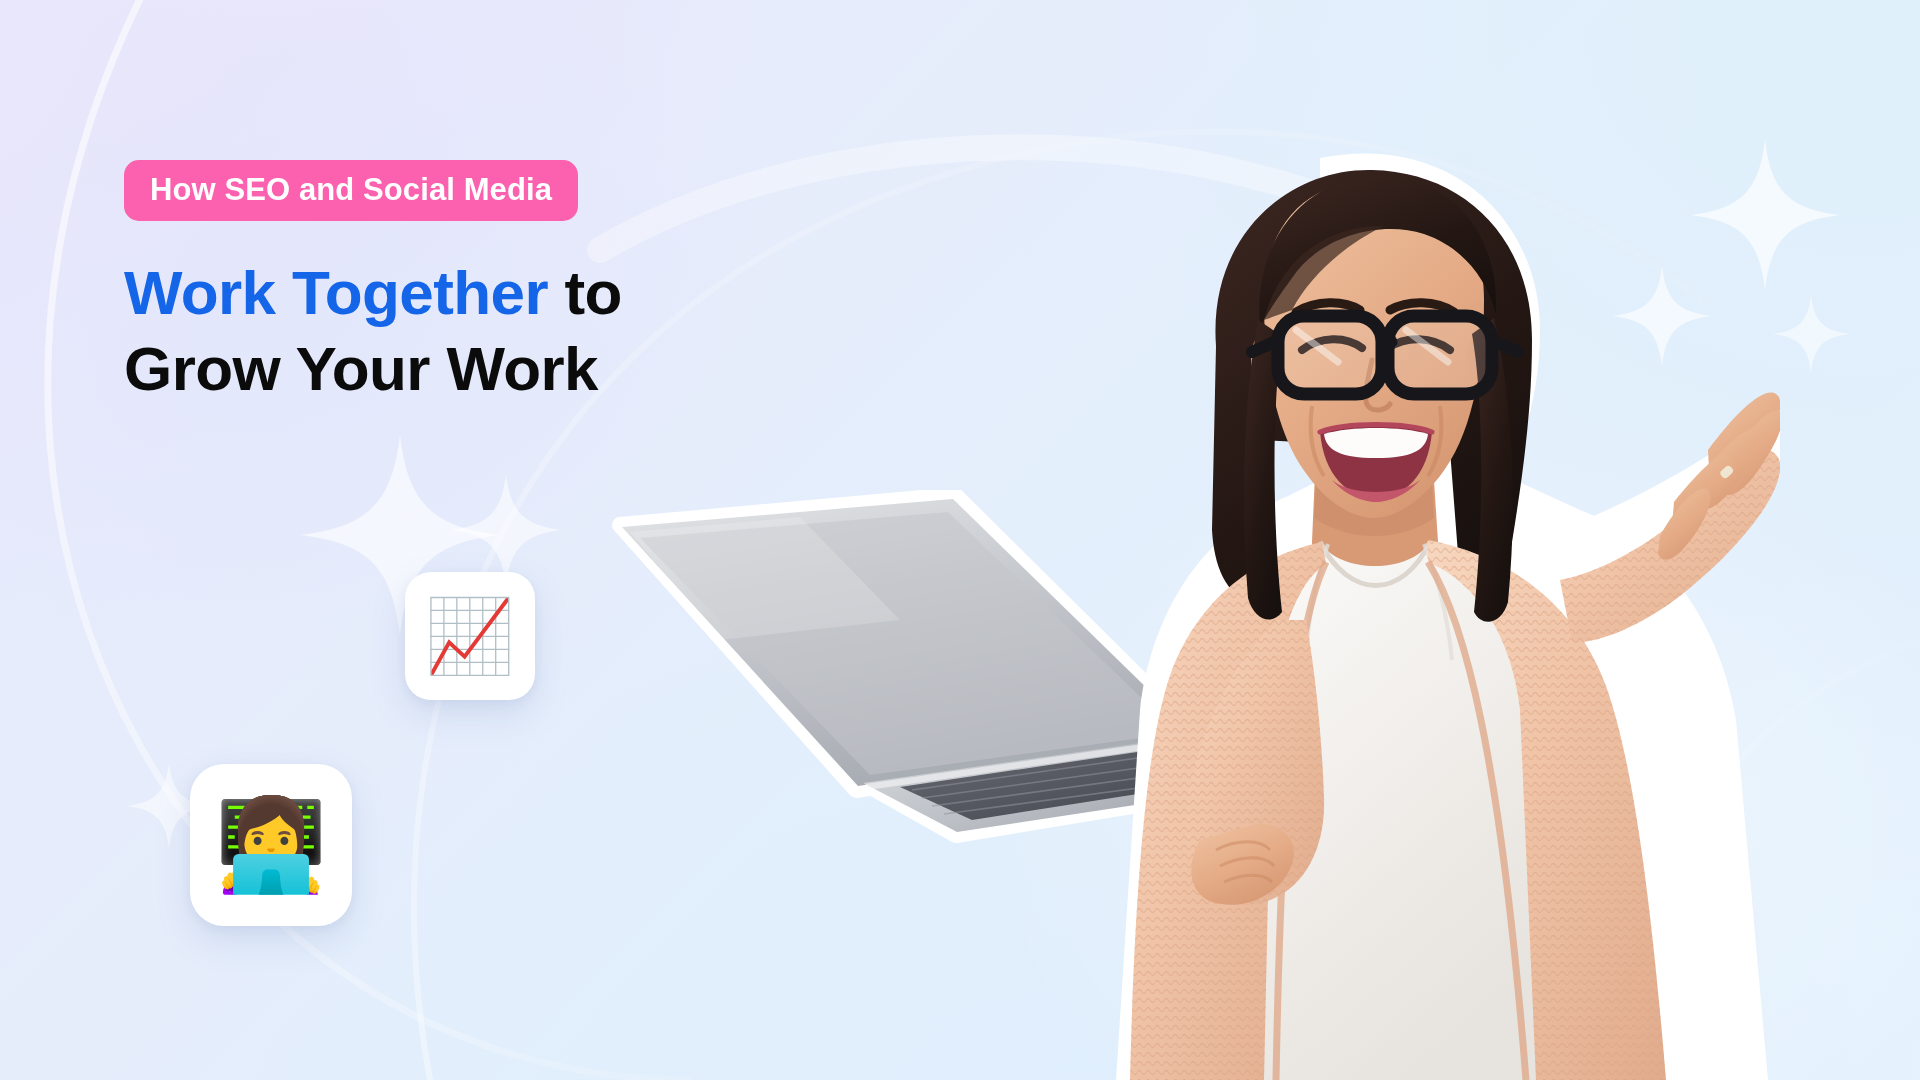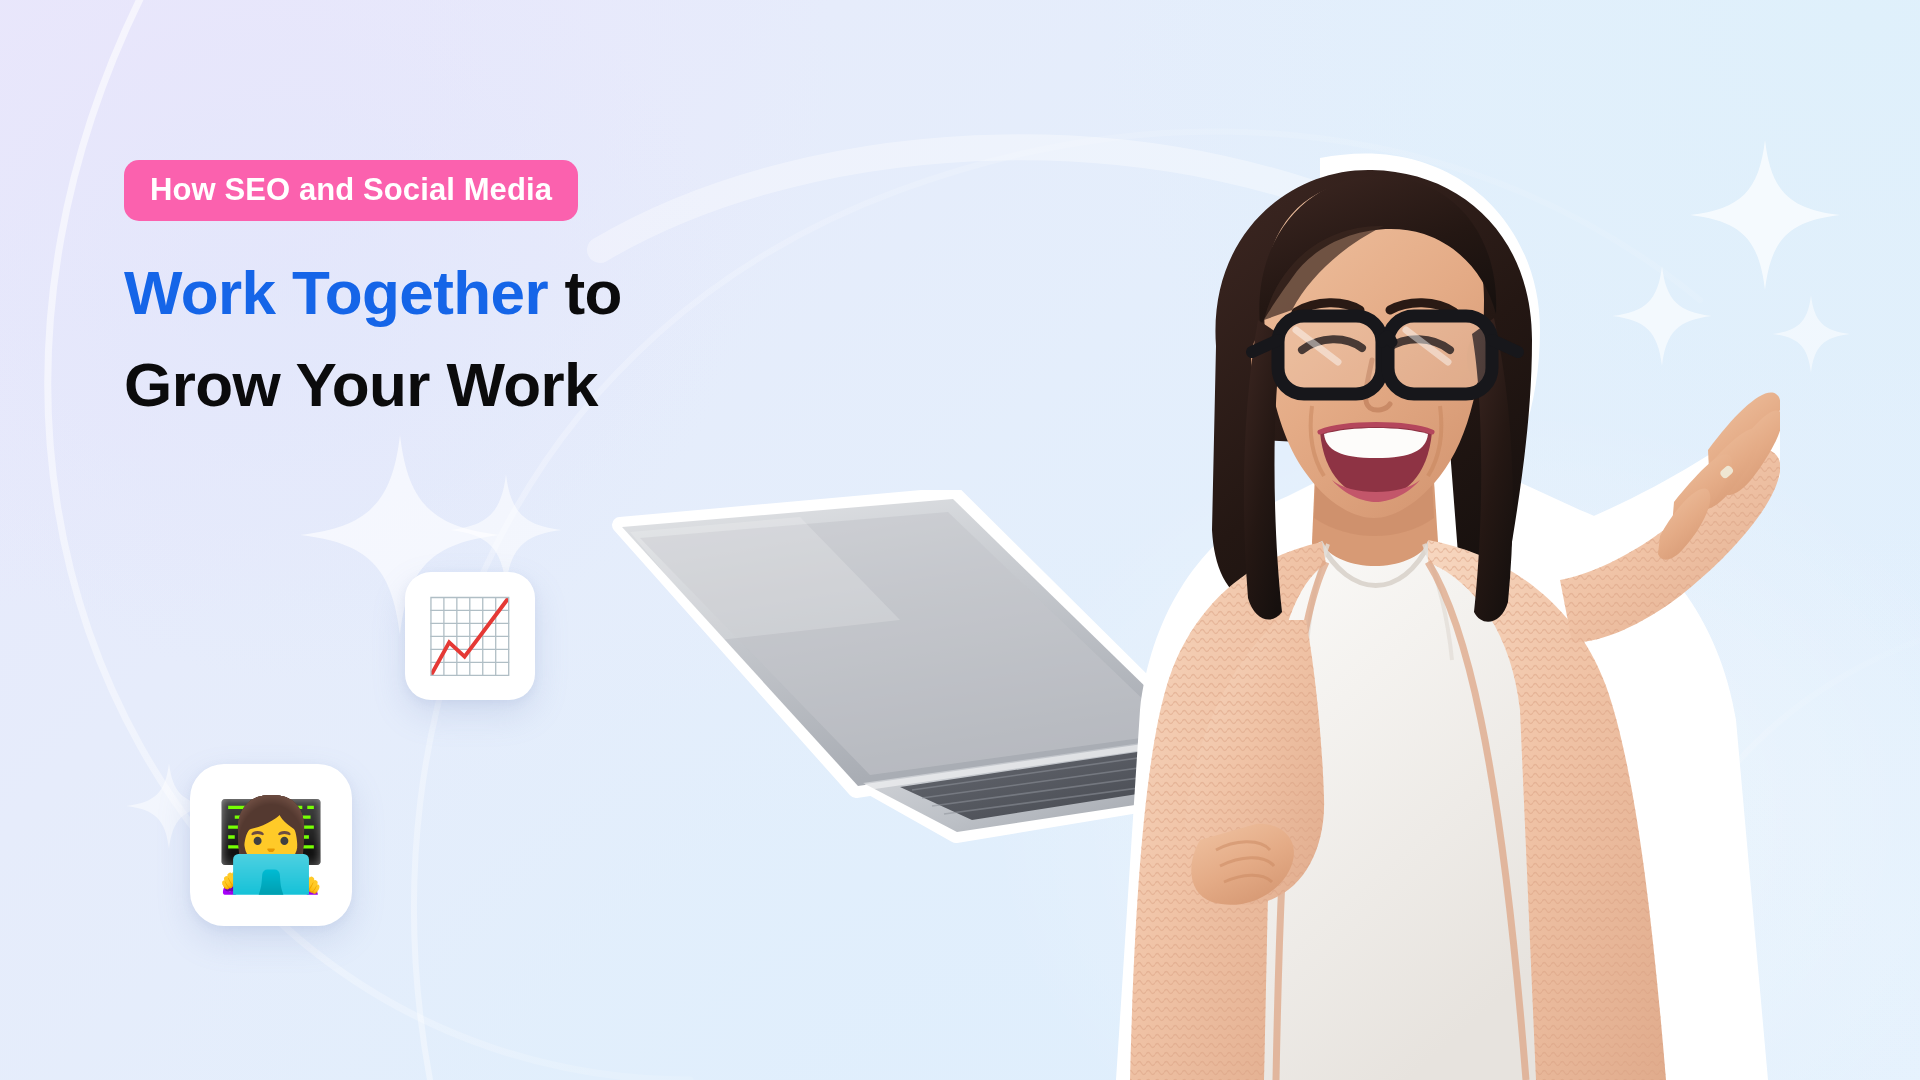--- a/index.html
+++ b/index.html
@@ -49,21 +49,21 @@
   #headline {
     margin-top:34px;
     font-size:62px;
     font-weight:bold;
     line-height:1.22;
     letter-spacing:-0.6px;
     color:#0a0a0a;
   }
   #headline .hl-blue { color:#1565e8; }
   #headline .hl-dark { color:#0b0b0c; }
-  .hl-line { display:block; white-space:nowrap;margin-top:16px; }
+  .hl-line { display:block; white-space:nowrap; }
 
   
   .emoji-card {
     position:absolute;
     background:#ffffff;
     border-radius:26px;
     display:flex;
     align-items:center;
     justify-content:center;
     box-shadow:0 14px 34px rgba(120,140,190,0.20), 0 3px 10px rgba(120,140,190,0.10);

